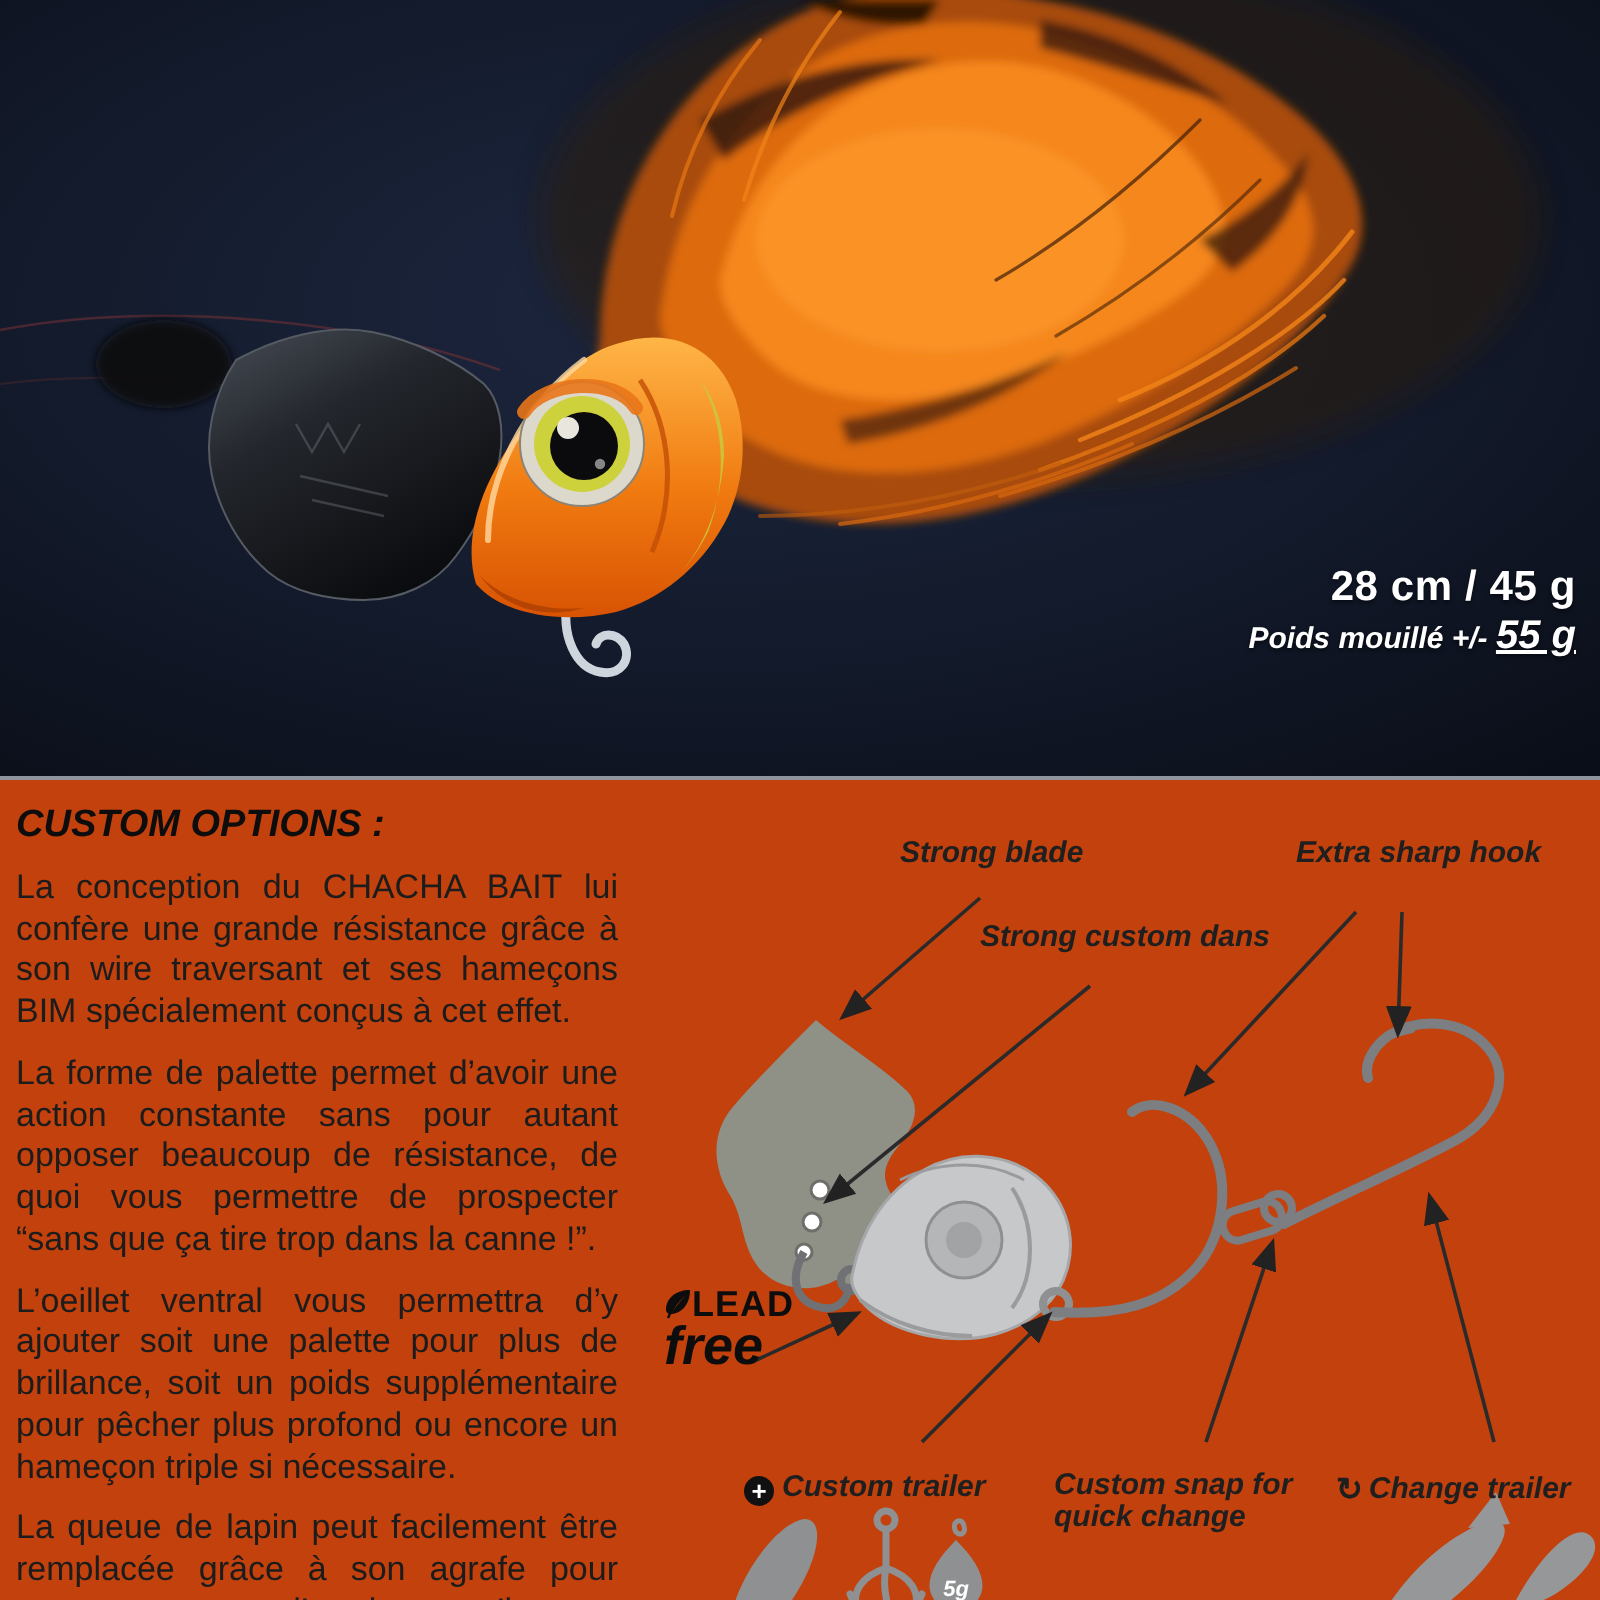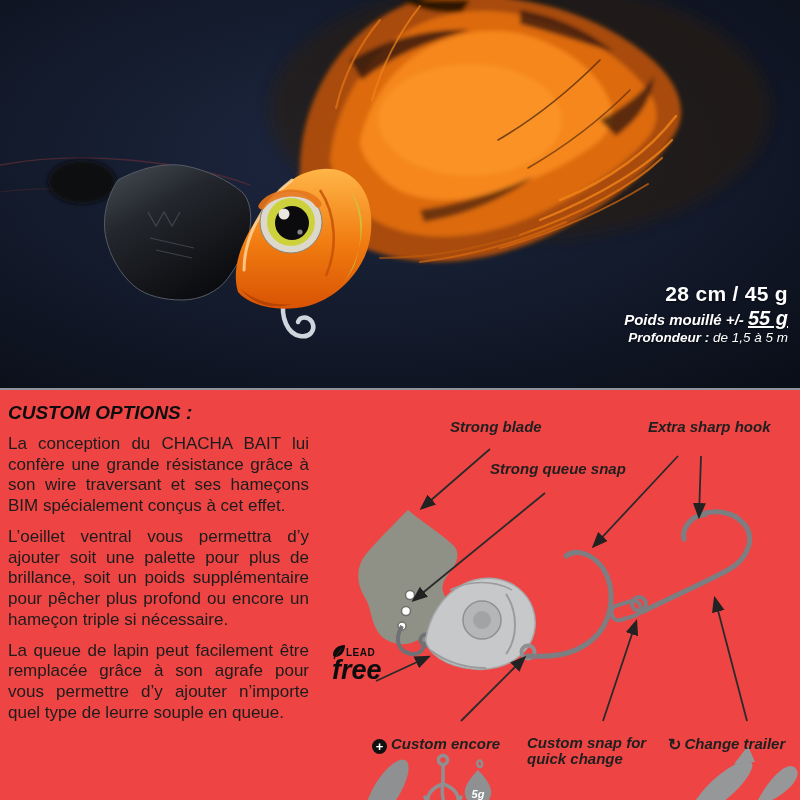--- a/index.html
+++ b/index.html
@@ -12,37 +12,37 @@
   .specs{position:absolute;right:12px;top:282px;text-align:right;color:#ffffff;line-height:1.18;
          text-shadow:0 1px 2px rgba(0,0,0,.6);}
   .specs .l1{font-size:21px;font-weight:bold;letter-spacing:.3px;}
   .specs .l2{font-size:15px;font-weight:bold;font-style:italic;}
   .specs .l2 .big{font-size:20px;text-decoration:underline;}
   .specs .l3,.specs .l4{font-size:13.5px;font-style:italic;}
   .specs .lbl{font-weight:bold;}
   .specs .val{font-weight:normal;}
 
   
-  .content{position:absolute;left:0;top:388px;width:800px;height:412px;background:#ef4444;
+  .content{position:absolute;left:0;top:388px;width:800px;height:412px;background:#c2410c;
            border-top:2px solid #8d949e;box-sizing:border-box;}
   .text-col{position:absolute;left:8px;top:12px;width:301px;color:#1c1c1c;}
   .text-col h2{margin:0 0 10px 0;font-size:19px;font-weight:bold;font-style:italic;color:#0d0d0d;}
   .text-col p{margin:0 0 10px 0;font-size:17px;line-height:1.22;text-align:justify;}
 
   .diagram{position:absolute;left:330px;top:0;width:470px;height:410px;}
   .diagram svg{position:absolute;left:0;top:0;}
   .dlabel{position:absolute;font-size:15px;font-weight:bold;font-style:italic;color:#1f1f1f;white-space:nowrap;}
   .dlabel.center{white-space:normal;text-align:left;line-height:1.05;}
   .icon-plus{display:inline-block;width:15px;height:15px;border-radius:50%;background:#111;color:#fff;
              font-size:13px;font-weight:bold;font-style:normal;line-height:15px;text-align:center;
              vertical-align:-2px;margin-right:4px;}
   .icon-refresh{display:inline-block;font-style:normal;font-weight:bold;font-size:16px;color:#1f1f1f;
                 margin-right:3px;vertical-align:-1px;}
   .leadfree{position:absolute;left:2px;top:254px;color:#0d0d0d;line-height:.9;}
-  .leadfree .lead{font-size:10px;font-weight:bold;margin-left:14px;letter-spacing:.5px;display:inline-block;}
+  .leadfree .lead{font-size:18px;font-weight:bold;margin-left:14px;letter-spacing:.5px;display:inline-block;}
   .leadfree .free{font-size:27px;font-weight:bold;font-style:italic;display:block;margin-top:0px;}
   .leaf{display:inline-block;vertical-align:6px;margin-left:1px;}
 </style>
 </head>
 <body>
 
 <div class="page">
 
   <div class="photo">
     <svg width="800" height="388" viewBox="0 0 800 388">
@@ -129,29 +129,29 @@
         <circle cx="292" cy="223" r="17" fill="#0b0b0d"></circle>
         <circle cx="284" cy="214" r="5.5" fill="#f5f2ea" opacity="0.95"></circle>
         <circle cx="300" cy="232" r="2.6" fill="#ffffff" opacity="0.5"></circle>
         <path d="M262,206 C272,190 308,188 318,204" stroke="#e8751a" stroke-width="7" fill="none" opacity="0.9" stroke-linecap="round"></path>
       </g>
     </svg>
 
     <div class="specs">
       <div class="l1">28 cm / 45 g</div>
       <div class="l2"><span>Poids mouillé +/- </span><span class="big">55 g</span></div>
-      <div class="l3"><span class="lbl">Profondeur : </span><span class="val">de 1,5 à 5 m</span></div>
     </div>
   </div>
 
   <div class="content">
 
     <div class="text-col">
       <h2>CUSTOM OPTIONS :</h2>
       <p>La conception du CHACHA BAIT lui confère une grande résistance grâce à son wire traversant et ses hameçons BIM spécialement conçus à cet effet.</p>
+      <p>La forme de palette permet d’avoir une action constante sans pour autant opposer beaucoup de résistance, de quoi vous permettre de prospecter “sans que ça tire trop dans la canne !”.</p>
       <p>L’oeillet ventral vous permettra d’y ajouter soit une palette pour plus de brillance, soit un poids supplémentaire pour pêcher plus profond ou encore un hameçon triple si nécessaire.</p>
       <p>La queue de lapin peut facilement être remplacée grâce à son agrafe pour vous permettre d’y ajouter n’importe quel type de leurre souple en queue.</p>
     </div>
 
     <div class="diagram">
       <svg width="470" height="410" viewBox="0 0 470 410">
         <defs>
           <marker id="arr" viewBox="0 0 10 8" refX="8" refY="4" markerWidth="9" markerHeight="8" orient="auto">
             <path d="M0,0 L10,4 L0,8 Z" fill="#222"></path>
           </marker>
@@ -215,28 +215,28 @@
           <g fill="#969798">
             <path d="M362,416 C374,396 392,380 410,372 C418,369 424,371 422,378 C418,390 404,404 388,416 Z"></path>
             <path d="M404,374 L418,356 L425,372 Z"></path>
             <path d="M428,410 C440,388 456,372 464,377 C472,382 466,394 452,404 C444,410 436,413 432,411 Z"></path>
           </g>
         </g>
       </svg>
 
       <div class="dlabel" style="left:120px;top:28px;">Strong blade</div>
       <div class="dlabel" style="left:318px;top:28px;">Extra sharp hook</div>
-      <div class="dlabel" style="left:160px;top:70px;">Strong queue snap</div>
+      <div class="dlabel" style="left:160px;top:70px;">Strong custom dans</div>
 
       <div class="leadfree">
         <span class="lead"><span>LEAD</span><span class="leaf"><svg width="14" height="16" viewBox="0 0 14 16">
                 <path d="M13,1 C6,1 1,5 1,11 C1,12 2,13 3,13 C9,13 13,8 13,1 Z M3,13 C5,9 8,5 12,2" fill="#0d0d0d"></path>
                 <path d="M2,15 C4,10 8,5 12,2" stroke="#0d0d0d" stroke-width="1.2" fill="none"></path>
               </svg></span></span>
         <span class="free">free</span>
       </div>
 
-      <div class="dlabel" style="left:42px;top:345px;"><span class="icon-plus">+</span><span>Custom encore</span></div>
+      <div class="dlabel" style="left:42px;top:345px;"><span class="icon-plus">+</span><span>Custom trailer</span></div>
       <div class="dlabel center" style="left:197px;top:345px;width:132px;">Custom snap for quick change</div>
       <div class="dlabel" style="left:338px;top:345px;"><span class="icon-refresh">↻</span><span>Change trailer</span></div>
     </div>
   </div>
 </div>
 
 </body></html>

